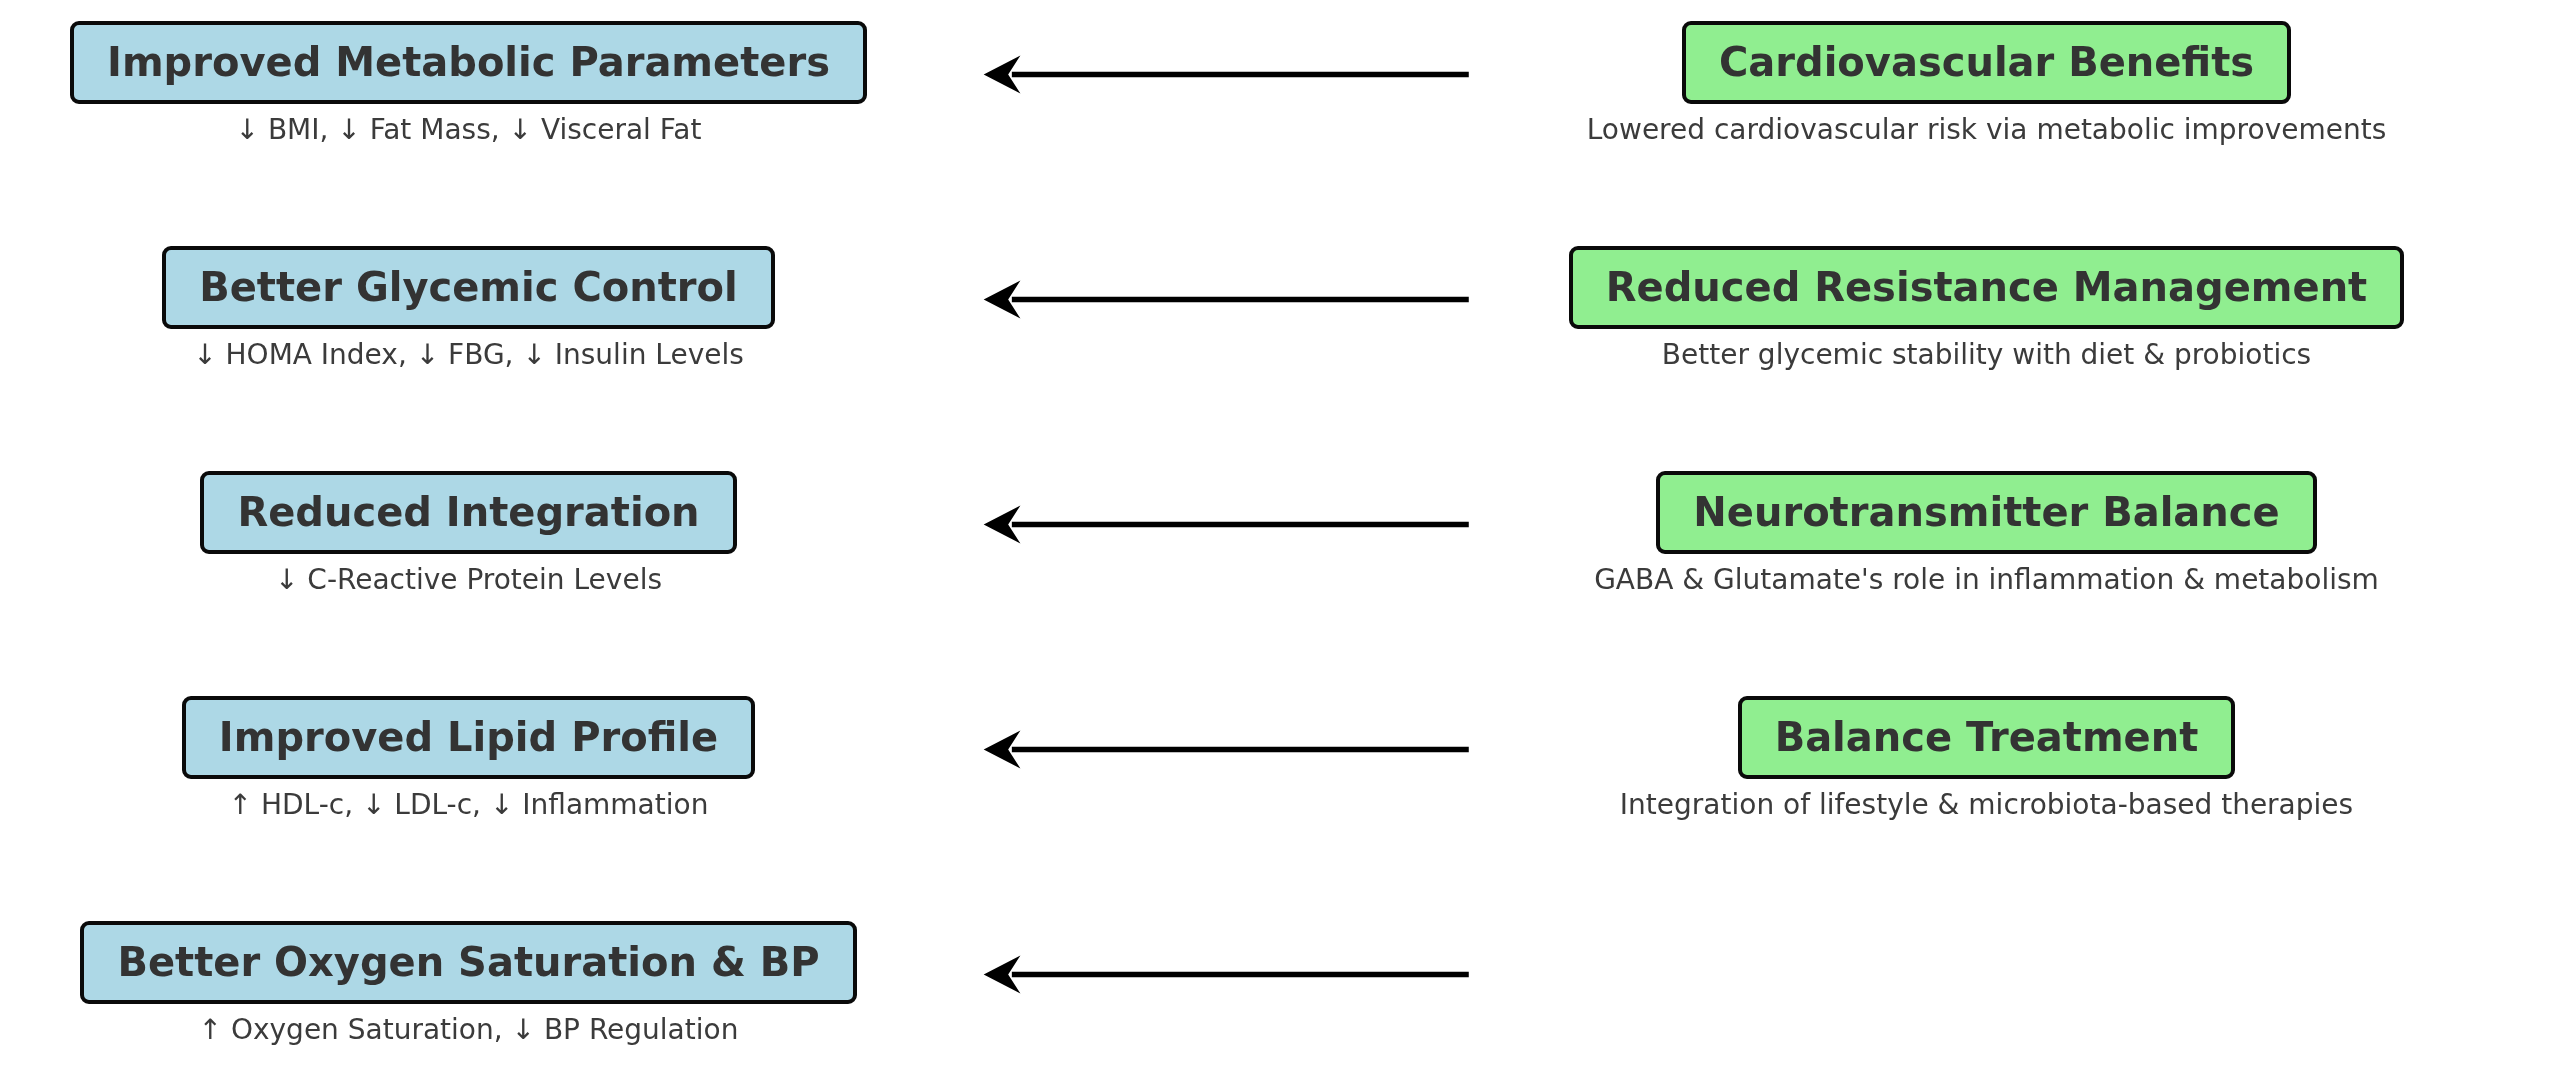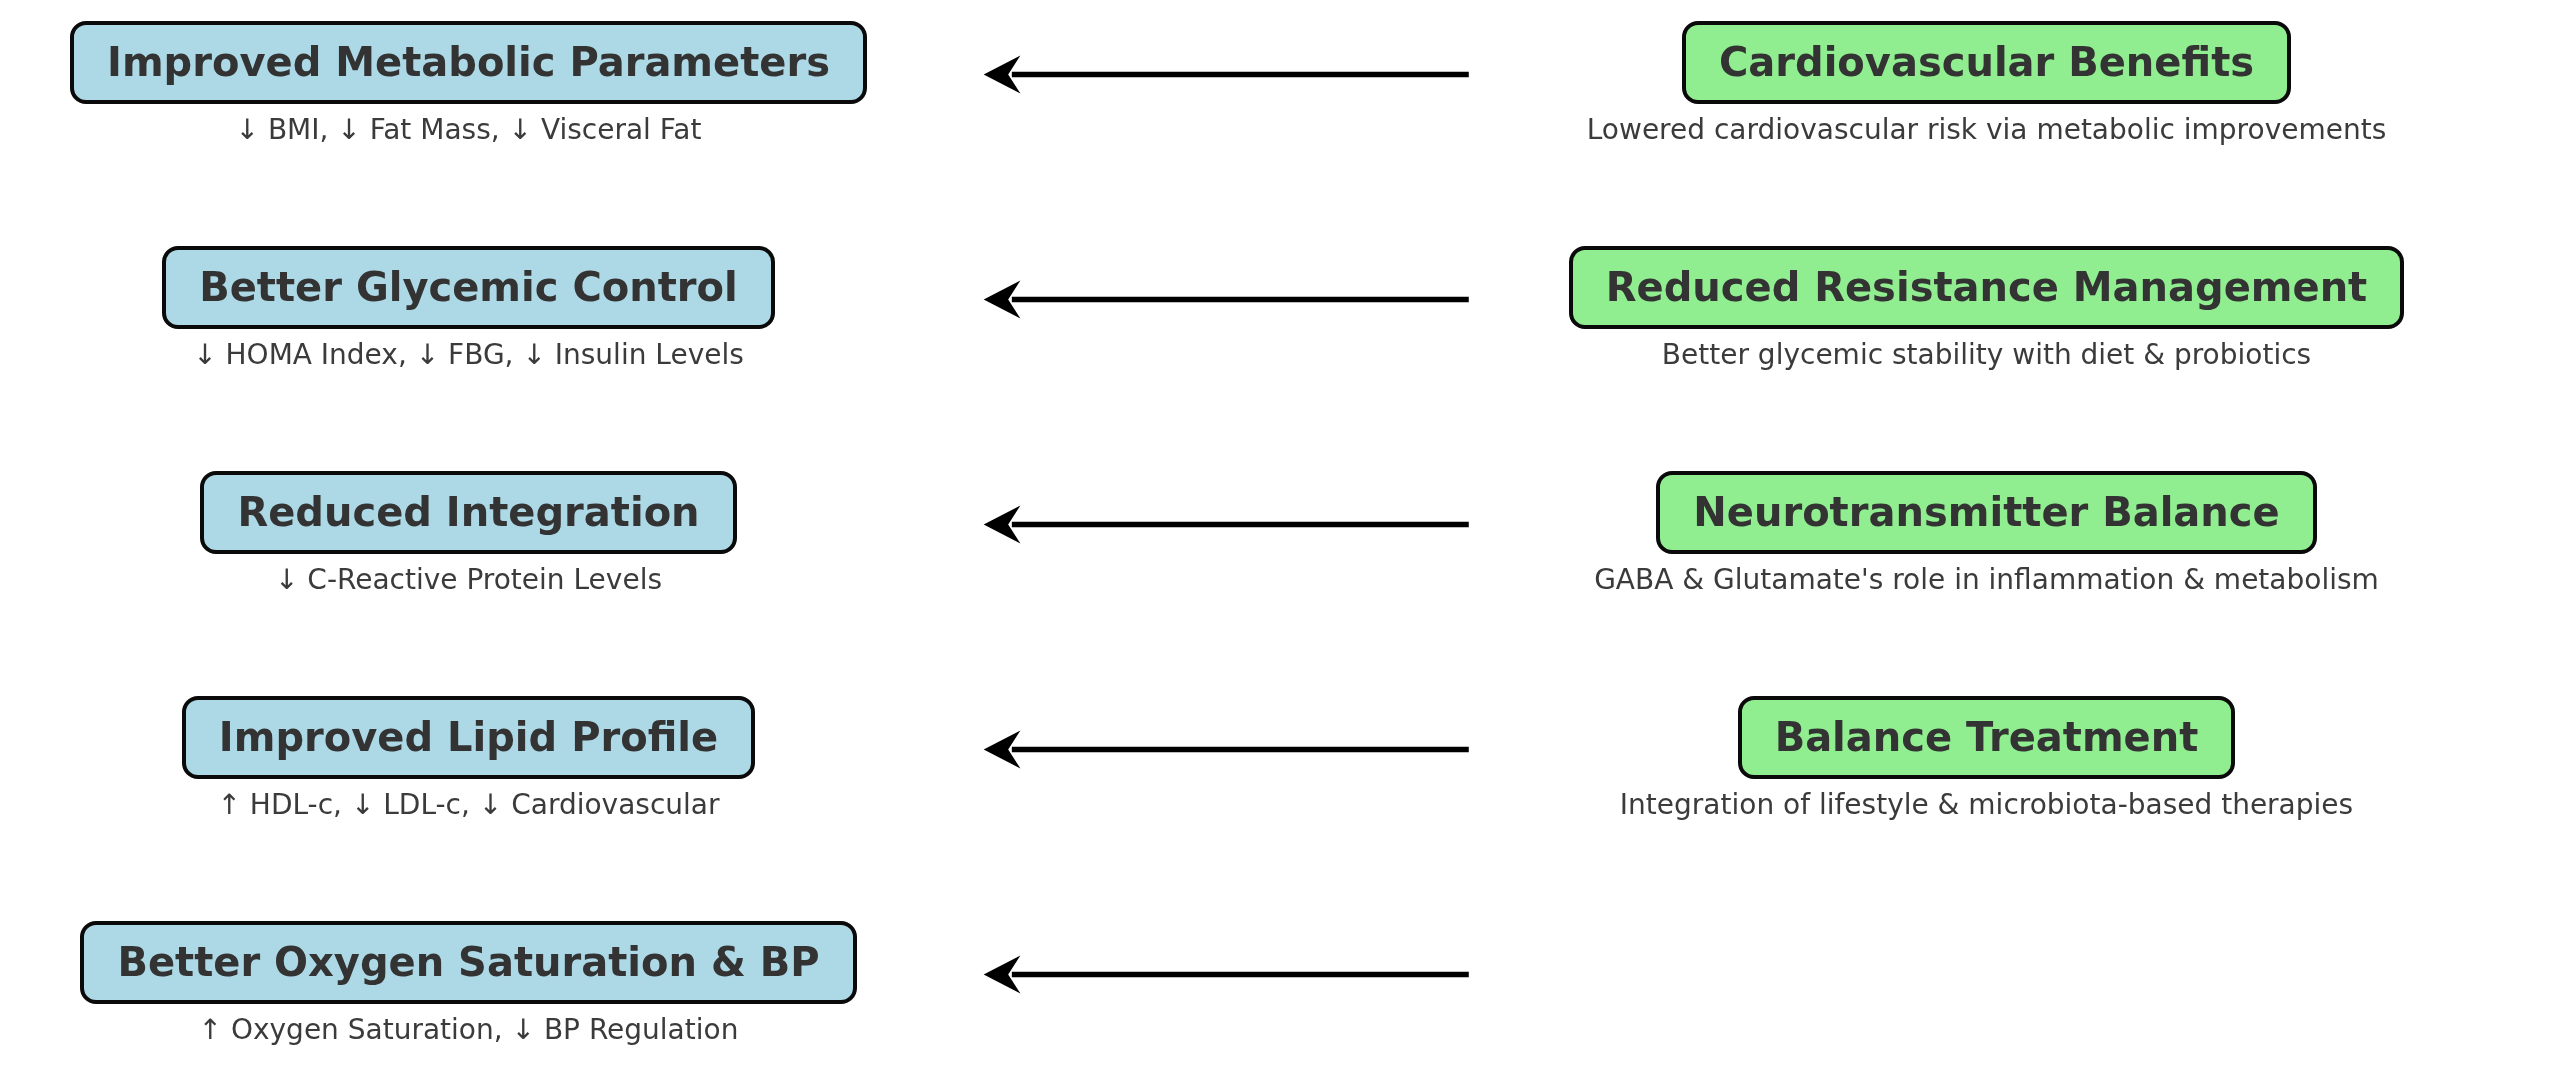--- a/index.html
+++ b/index.html
@@ -24,21 +24,21 @@
   .cell {
     position: absolute;
     top: 21px;
     text-align: center;
   }
   .cell.left  { left: 0;      width: 937px; }
   .cell.right { left: 1397px; width: 1179px; text-align: center; }
   .node {
     display: inline-block;
     border: 4.3px solid var(--border, #0a0a0a);
-    border-radius: 16px;
+    border-radius: 9px;
     padding: 12.3px 33px;
     font-size: 40px;
     font-weight: bold;
     line-height: 1.25;
     color: var(--title, #333333);
     white-space: nowrap;
   }
   .node.blue  { background: var(--left-fill, #add8e6); }
   .node.green { background: var(--right-fill, #90ee90); }
   .caption {
@@ -110,21 +110,21 @@
     </div>
     <div class="cell right">
       <div class="node green"><span>Neurotransmitter Balance</span></div>
       <div class="caption">GABA &amp; Glutamate's role in inflammation &amp; metabolism</div>
     </div>
   </div>
 
   <div class="row">
     <div class="cell left">
       <div class="node blue"><span>Improved Lipid Profile</span></div>
-      <div class="caption">↑ HDL-c, ↓ LDL-c, ↓ Cardiovascular</div>
+      <div class="caption">↑ HDL-c, ↓ LDL-c, ↓ Inflammation</div>
     </div>
     <div class="arrow">
       <svg viewBox="0 0 800 80" xmlns="http://www.w3.org/2000/svg">
         <line x1="798" y1="40" x2="52" y2="40" stroke="currentColor" stroke-width="9"></line>
         <path d="M6,40 L66,9 L46,40 L66,71 Z" fill="currentColor"></path>
       </svg>
     </div>
     <div class="cell right">
       <div class="node green"><span>Balance Treatment</span></div>
       <div class="caption">Integration of lifestyle &amp; microbiota-based therapies</div>

